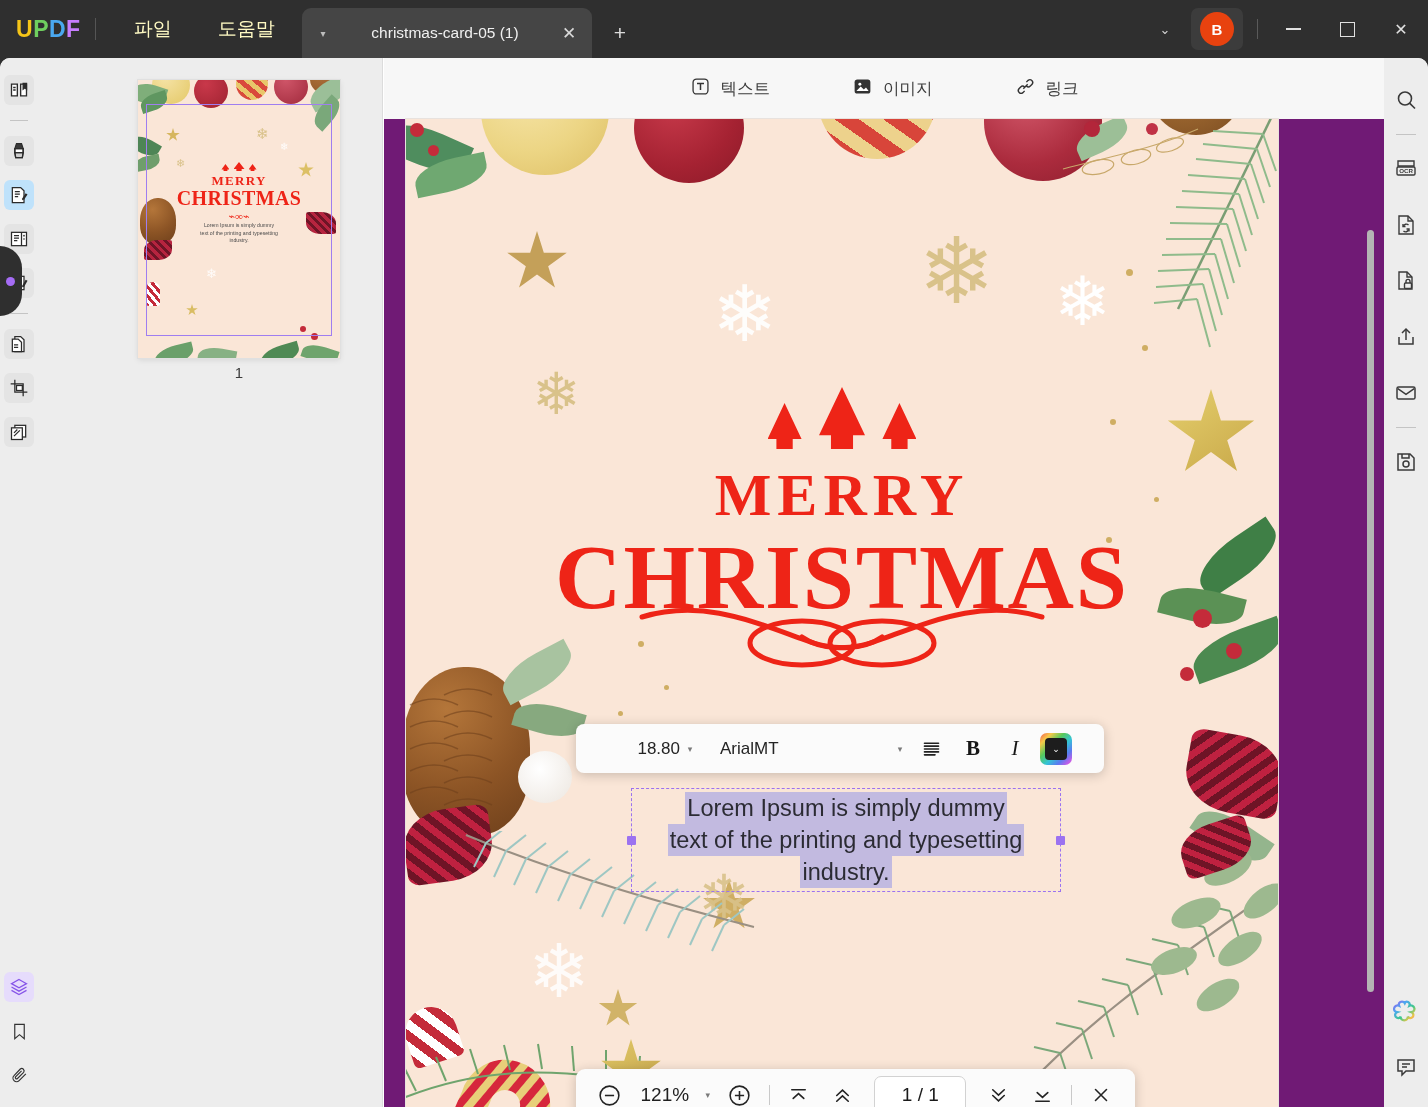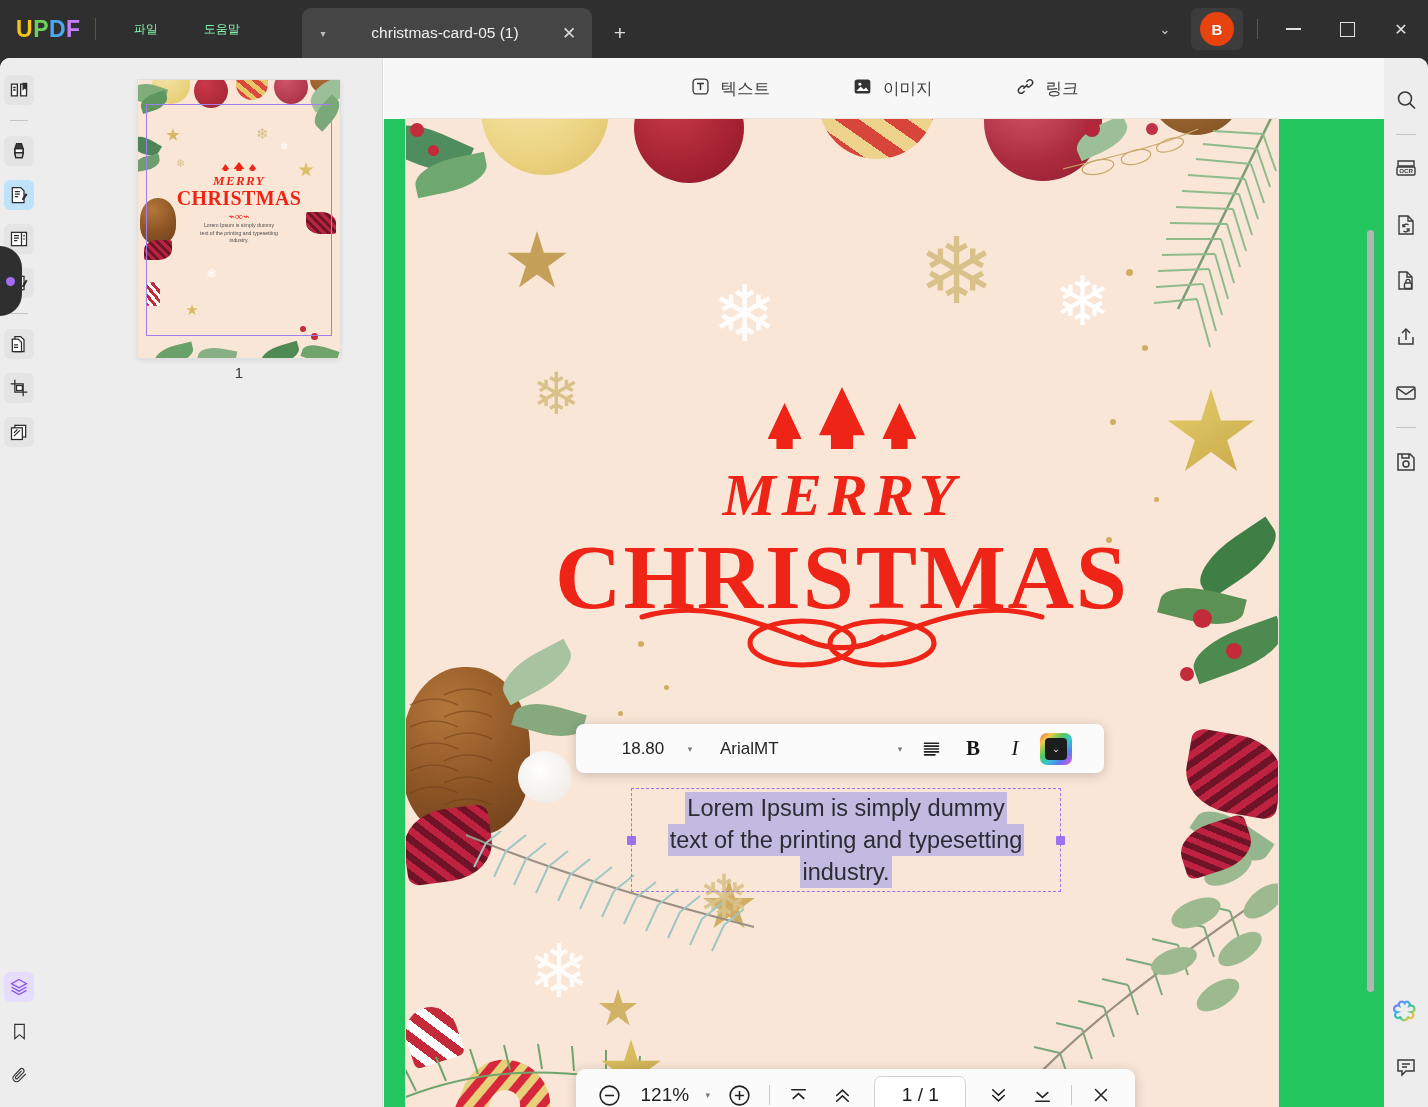--- a/index.html
+++ b/index.html
@@ -17,21 +17,21 @@
     background: #2f2f2f; display: flex; align-items: center; z-index: 40;
   }
   .logo { margin-left: 16px; font-size: 23px; font-weight: bold; letter-spacing: .5px; display:flex; }
   .logo span { line-height: 1; }
   .logo .u { color: #f5c518; }
   .logo .p { color: #6fcf5f; }
   .logo .d { color: #4aa8f0; }
   .logo .f { color: #c77dff; }
   .tb-sep { width: 1px; height: 22px; background: #555; margin: 0 14px; }
   .menu-item {
-    color: #86efac; font-size: 12px; padding: 6px 14px; border-radius: 5px;
+    color: #fef9c3; font-size: 19px; padding: 6px 14px; border-radius: 5px;
     cursor: default; white-space: nowrap;
   }
   .menus { display: flex; gap: 18px; margin-left: 10px; }
 
   .tab {
     position: absolute; left: 302px; top: 8px; width: 290px; height: 50px;
     background: #454545; border-radius: 9px 9px 0 0;
     display: flex; align-items: center; padding: 0 10px;
   }
   .tab-caret { color: #bdbdbd; font-size: 10px; width: 22px; text-align: center; cursor: default; }
@@ -104,21 +104,21 @@
   .thumb-sel {
     position: absolute; left: 8px; top: 24px; right: 8px; bottom: 22px;
     border: 1.5px solid #9f7ef0; pointer-events: none; z-index: 6;
   }
   .thumb-num { position: absolute; left: 100px; top: 306px; width: 202px; text-align: center;
     font-size: 15px; color: #3a3a3a; }
 
   
   .viewer {
     position: absolute; left: 384px; top: 0; right: 44px; height: 1049px;
-    background: #22c55e;
+    background: #701a75;
   }
   .doc-toolbar {
     position: absolute; top: 0; left: 0; right: 0; height: 61px; background: #f7f7f7;
     display: flex; align-items: center; justify-content: center; gap: 62px;
   }
   .dt-item { display: flex; align-items: center; gap: 10px; cursor: default;
     padding: 5px 10px; border-radius: 6px; }
   .dt-label { font-size: 16.5px; color: #3b3b3b; }
 
   .page {
@@ -144,21 +144,21 @@
     display: flex; align-items: center; justify-content: center; cursor: default; }
   .rr-div { width: 20px; height: 1px; background: #c4c4c4; margin: 6px 0; }
 
   
   .fmtbar {
     position: absolute; left: 576px; top: 666px; width: 528px; height: 49px;
     background: #fbfbfb; border-radius: 8px;
     box-shadow: 0 2px 12px rgba(0,0,0,.20); display: flex; align-items: center;
     z-index: 25; padding: 0 6px;
   }
-  .fsize { width: 98px; font-size: 17px; color: #242424; text-align: center; padding-left: 24px; cursor: default;}
+  .fsize { width: 98px; font-size: 17px; color: #242424; text-align: right; padding-left: 24px; cursor: default;}
   .caret-sm { color: #7a7a7a; font-size: 9px; width: 20px; text-align:center; cursor: default;}
   .ffam { width: 190px; font-size: 17px; color: #242424; padding-left: 20px; cursor: default;}
   .fmt-btn { width: 42px; height: 36px; display: flex; align-items: center; justify-content: center;
     border-radius: 5px; cursor: default; }
   .fmt-b { font-family: "Liberation Serif", serif; font-weight: bold; font-size: 21px; color: #171717; }
   .fmt-i { font-family: "Liberation Serif", serif; font-style: italic; font-size: 21px; color: #171717; }
   .colorpick {
     width: 32px; height: 32px; border-radius: 7px; margin-left: 4px; cursor: default;
     background: linear-gradient(135deg,#f25c54 0%,#f7c948 18%,#57c95b 38%,#33c4d6 58%,#5a7bf0 76%,#c85ce8 92%,#f25ca0 100%);
     display: flex; align-items: center; justify-content: center;
@@ -212,21 +212,21 @@
      radial-gradient(circle at 35% 25%, #b4763a 0%, #8c5425 55%, #6d3f1b 100%); }
   .bow { position: absolute; }
   .candy { position: absolute; }
   .berry { position: absolute; border-radius: 50%; background: #c42b3a; }
 
   .merry-wrap { position: absolute; left: 0; width: 100%; text-align: center; }
   .trees { display: flex; justify-content: center; align-items: flex-end; gap: 2%; }
   .tree { background: #ee2417; clip-path: polygon(50% 0%, 100% 78%, 74% 78%, 74% 100%, 26% 100%, 26% 78%, 0% 78%); }
   .merry {
     font-family: "Liberation Serif", serif; font-weight: bold; color: #ee2417;
-    letter-spacing: .10em; line-height: 1; font-style: italic;
+    letter-spacing: .10em; line-height: 1;
   }
   .xmas {
     font-family: "Liberation Serif", serif; font-weight: bold; color: #ee2417;
     letter-spacing: .02em; line-height: 1;
   }
   .body-text { position: absolute; left: 0; width: 100%; text-align: center;
     color: #4a4a4a; font-family: "Liberation Sans", sans-serif; }
 </style>
 </head>
 <body>

